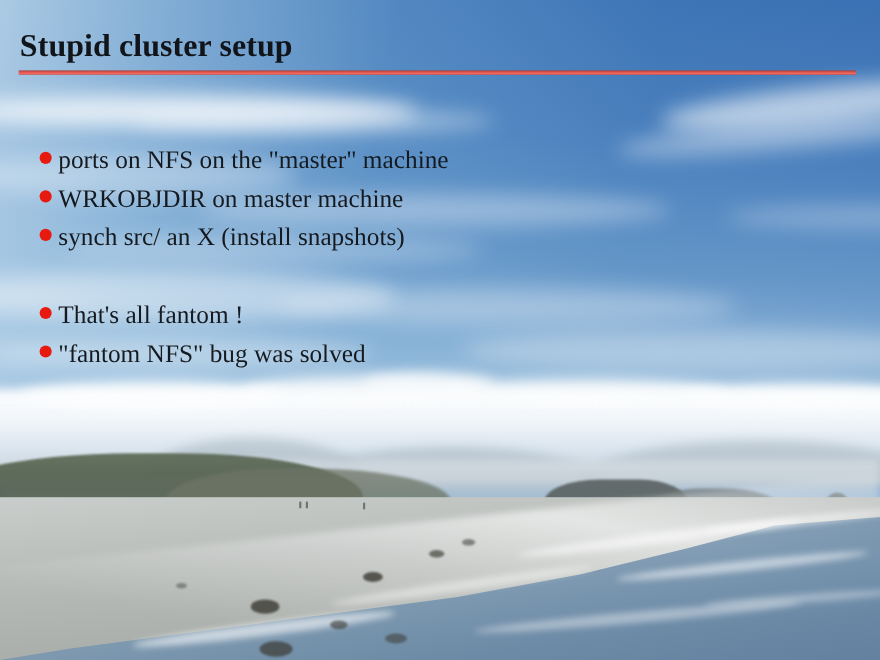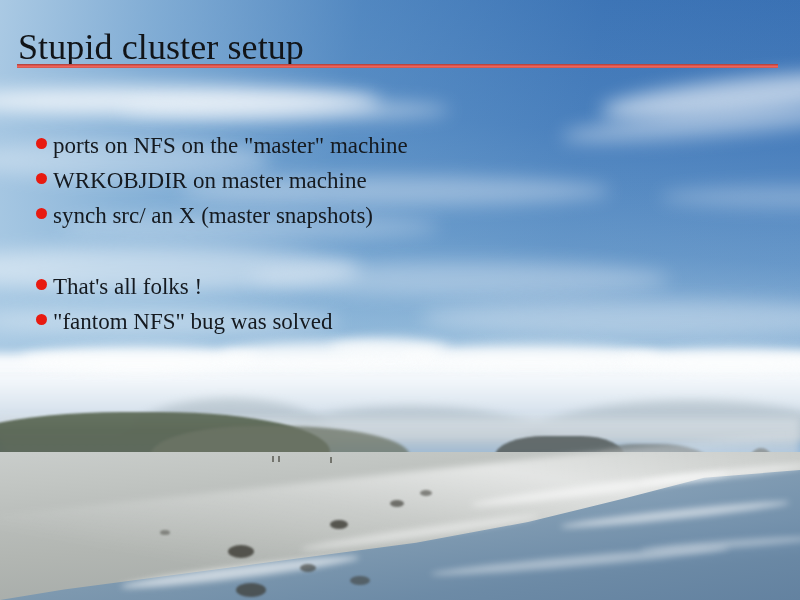--- a/index.html
+++ b/index.html
@@ -173,21 +173,21 @@
   .s8 { left:350px; top:576px; width:20px; height:9px; opacity:.55; }
   
   .figure { position:absolute; background:#5f5f58; width:2px; height:6px; opacity:.8; }
   .f1 { left:272px; top:456px; }
   .f2 { left:278px; top:456px; }
   .f3 { left:330px; top:457px; }
 
   
   #title {
     position:absolute; left:18px; top:26px;
-    font-size:36px; font-weight:400; color:#111418;
+    font-size:29px; font-weight:700; color:#111418;
     letter-spacing:.1px; white-space:nowrap;
   }
   #title-rule {
     position:absolute; left:17px; top:64px; width:761px; height:4px;
     background:linear-gradient(180deg,#a4413c 0%,#e1534d 40%,#ef6a60 70%,#c8514a 100%);
   }
 
   
   #bullets { position:absolute; left:36px; top:128px; width:740px; }
   .blk { margin:0; padding:0; list-style:none; }
@@ -275,30 +275,30 @@
       <li class="bullet">
         <span class="dot"></span>
         <span class="btxt">ports on NFS on the "master" machine</span>
       </li>
       <li class="bullet">
         <span class="dot"></span>
         <span class="btxt">WRKOBJDIR on master machine</span>
       </li>
       <li class="bullet">
         <span class="dot"></span>
-        <span class="btxt">synch src/ an X (master snapshots)</span>
+        <span class="btxt">synch src/ an X (install snapshots)</span>
       </li>
     </ul>
 
     <div class="spacer"></div>
 
     <ul class="blk">
       <li class="bullet">
         <span class="dot"></span>
-        <span class="btxt">That's all folks !</span>
+        <span class="btxt">That's all fantom !</span>
       </li>
       <li class="bullet">
         <span class="dot"></span>
         <span class="btxt">"fantom NFS" bug was solved</span>
       </li>
     </ul>
 
   </div>
 
 </div>

